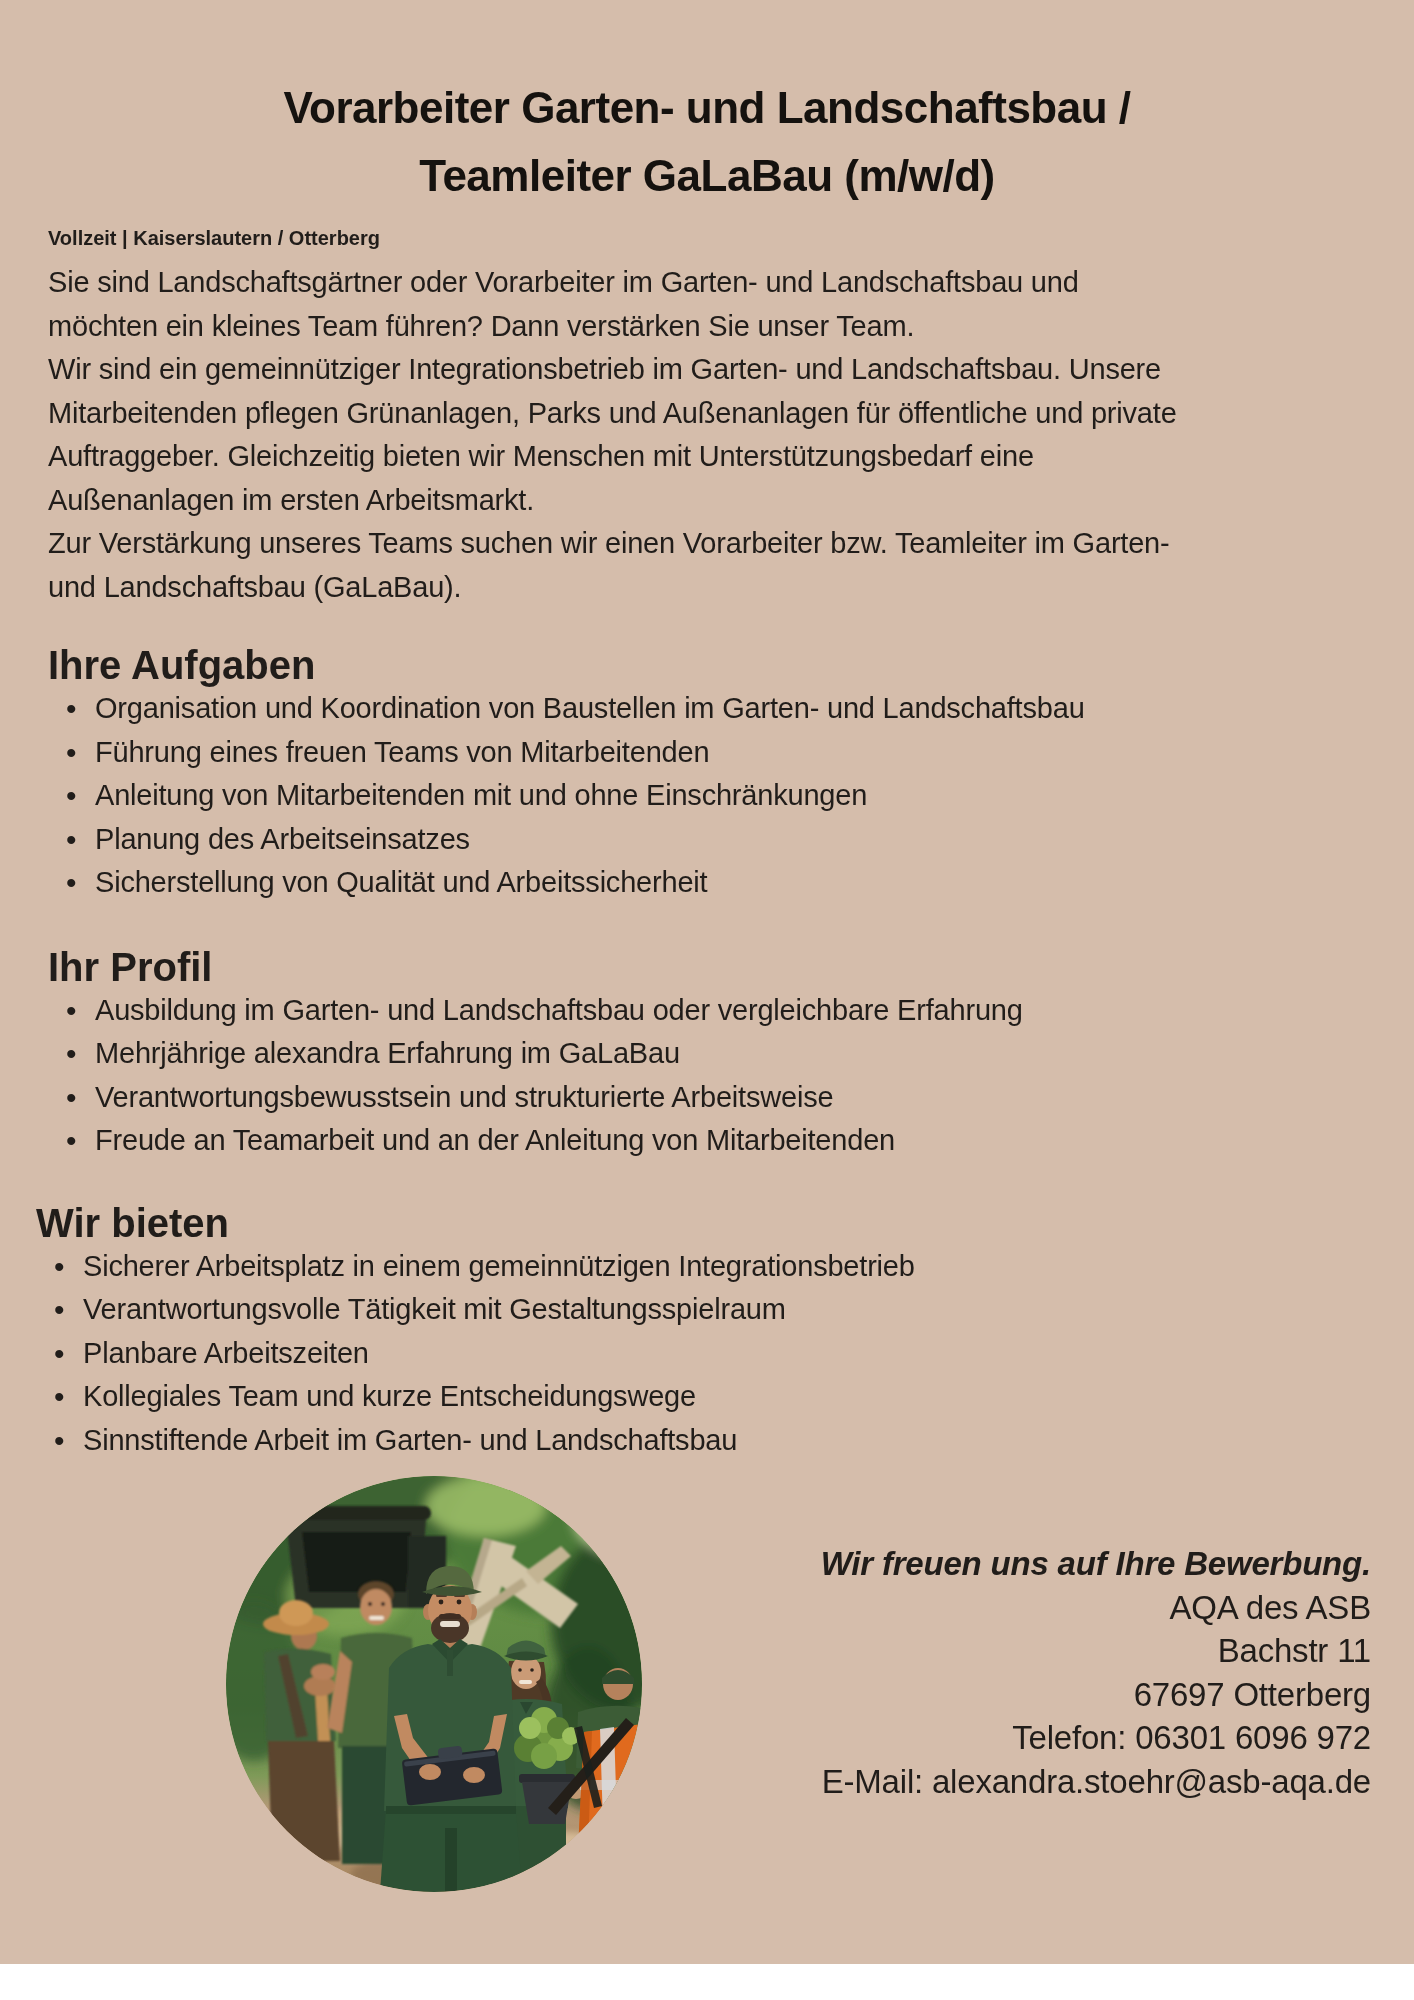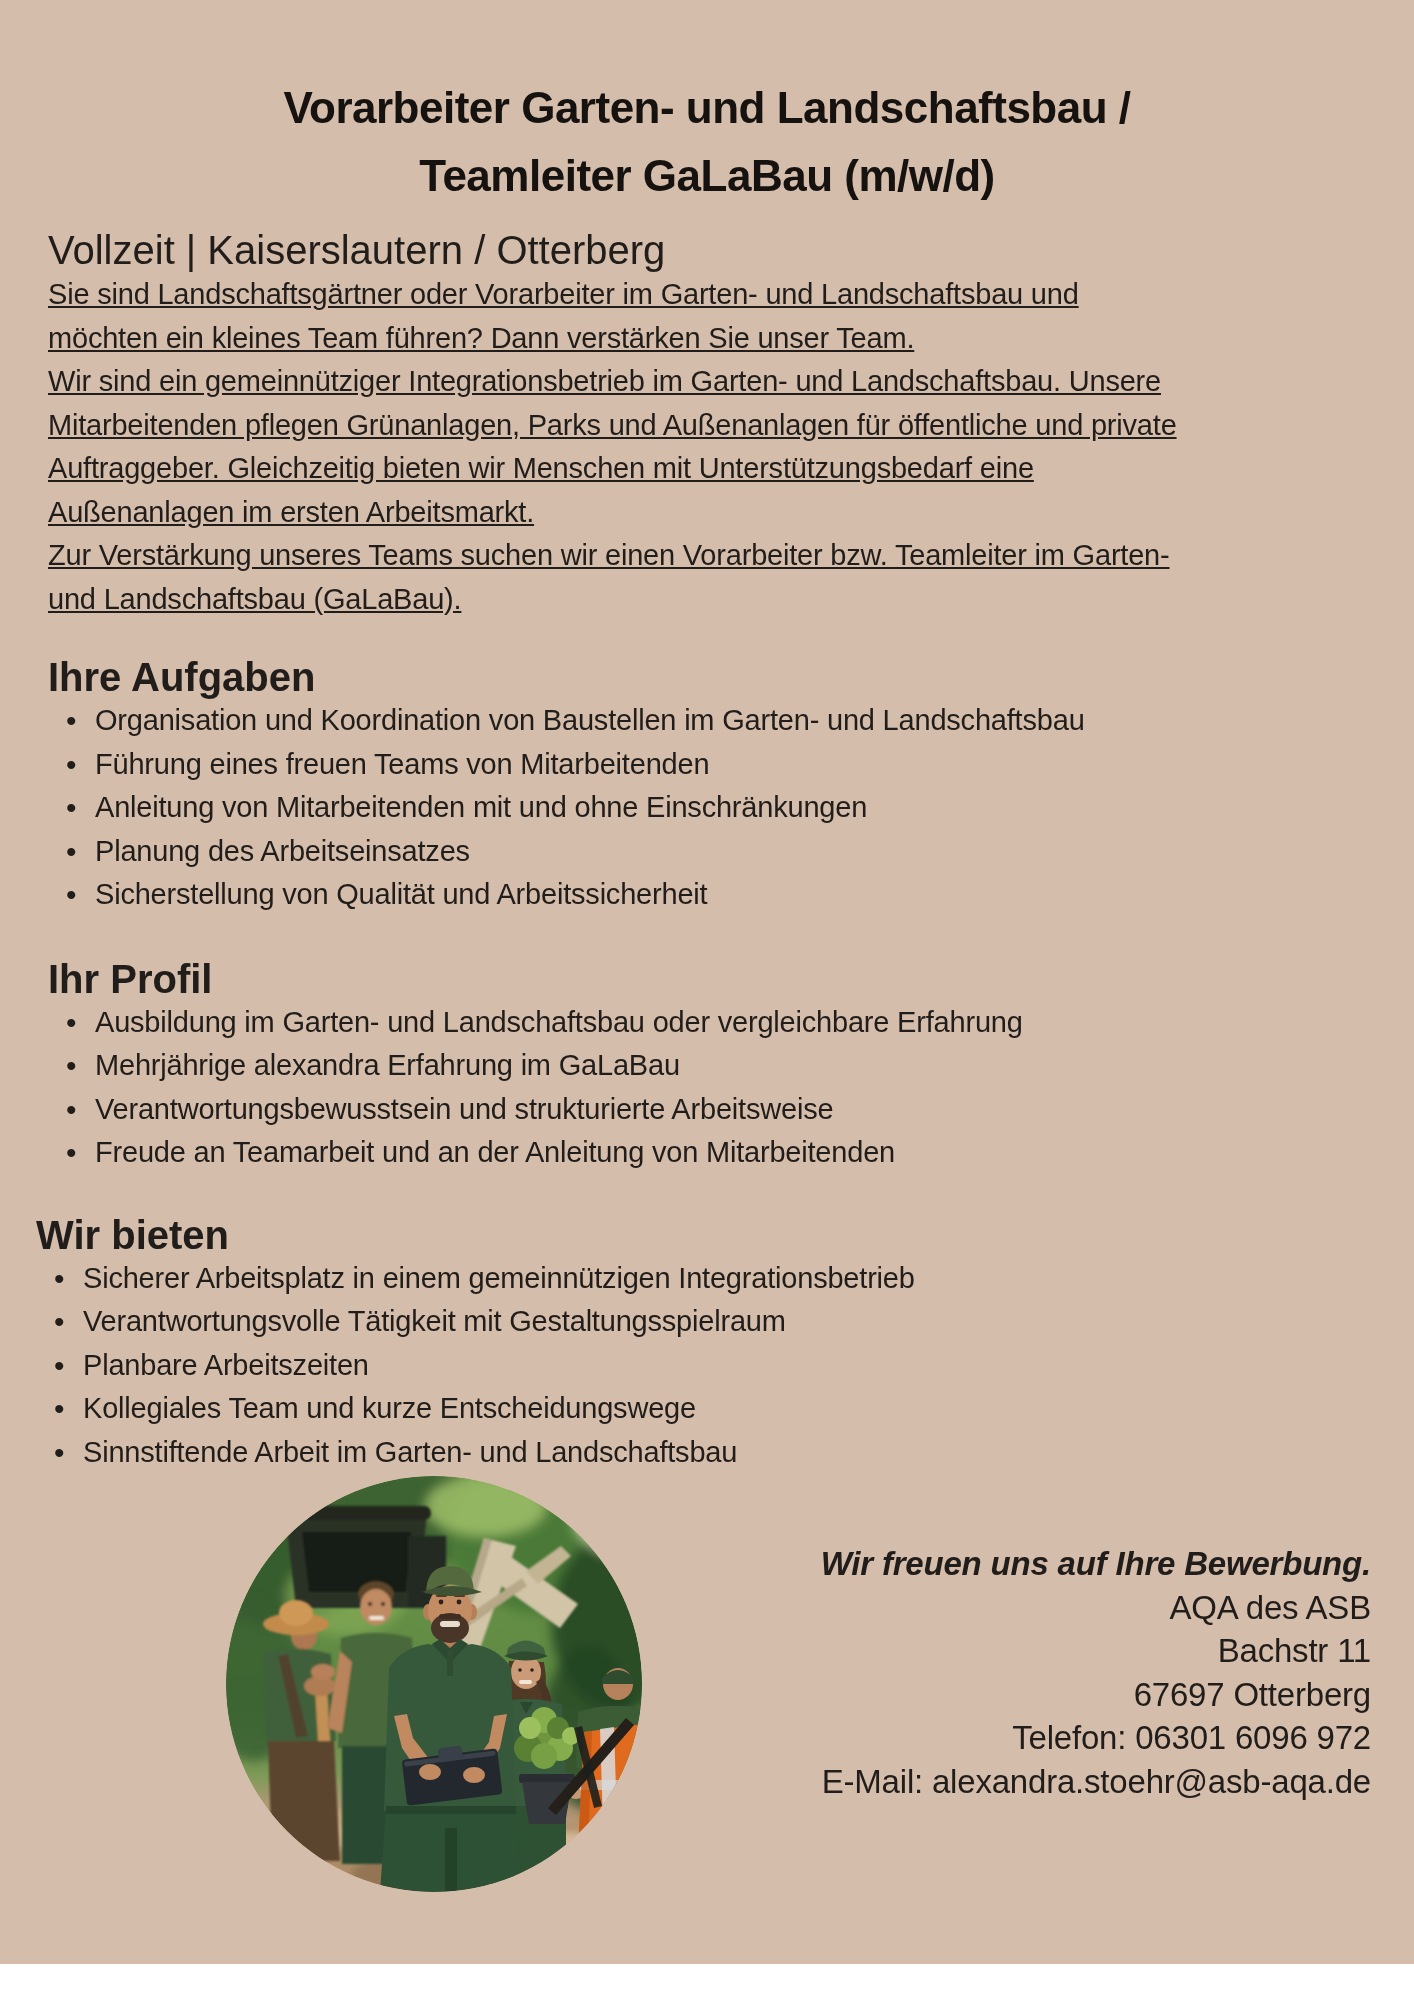--- a/index.html
+++ b/index.html
@@ -17,27 +17,27 @@
     padding-top: 74px;
     text-align: center;
     font-size: 44px;
     line-height: 68px;
     font-weight: 700;
     letter-spacing: -0.5px;
     color: #15120f;
   }
   .title .line { display: block; white-space: nowrap; }
   .subtitle {
-    margin: 22px 48px 0 48px;
-    font-size: 40px;
+    margin: 10px 48px 0 48px;
+    font-size: 20px;
     line-height: 36px;
-    font-weight: 400;
+    font-weight: 700;
     white-space: nowrap;
   }
-  .intro { margin: 5px 48px 0 48px; text-decoration: underline; }
+  .intro { margin: 5px 48px 0 48px; }
   .bodyline {
     font-size: 29px;
     line-height: 43.5px;
     letter-spacing: -0.2px;
     white-space: nowrap;
   }
   section { margin: 0 48px; }
   section.s1 { margin-top: 38px; }
   section.s2 { margin-top: 44px; }
   section.s3 { margin-top: 42px; margin-left: 36px; }

